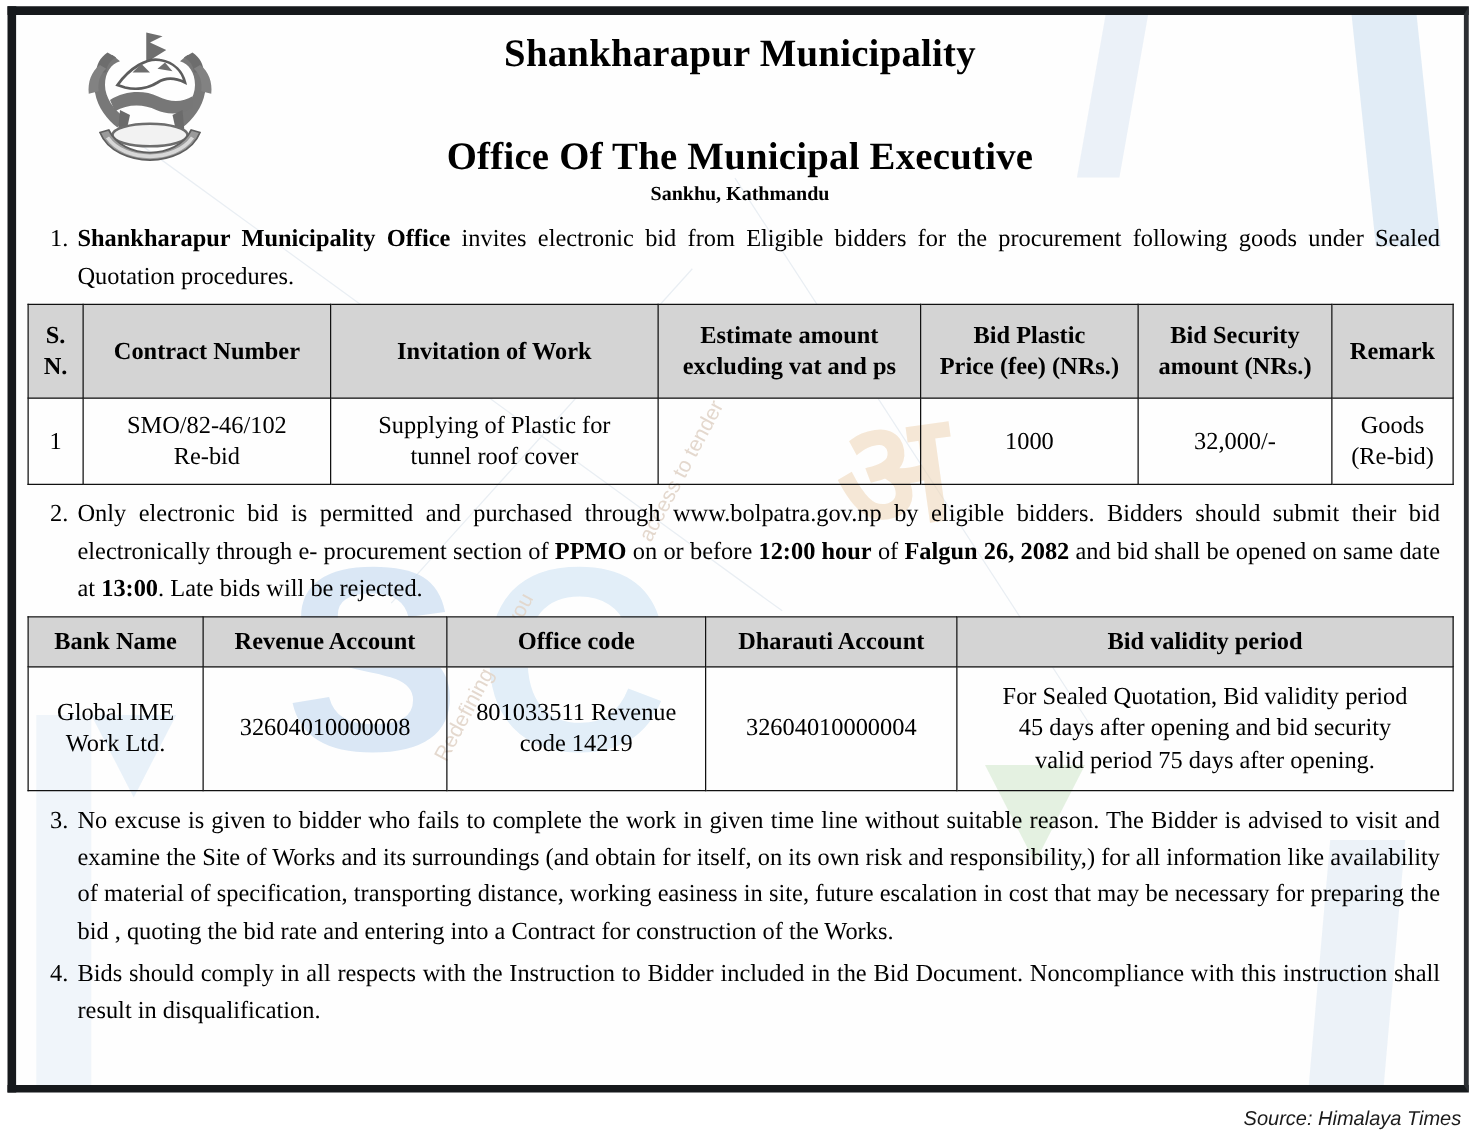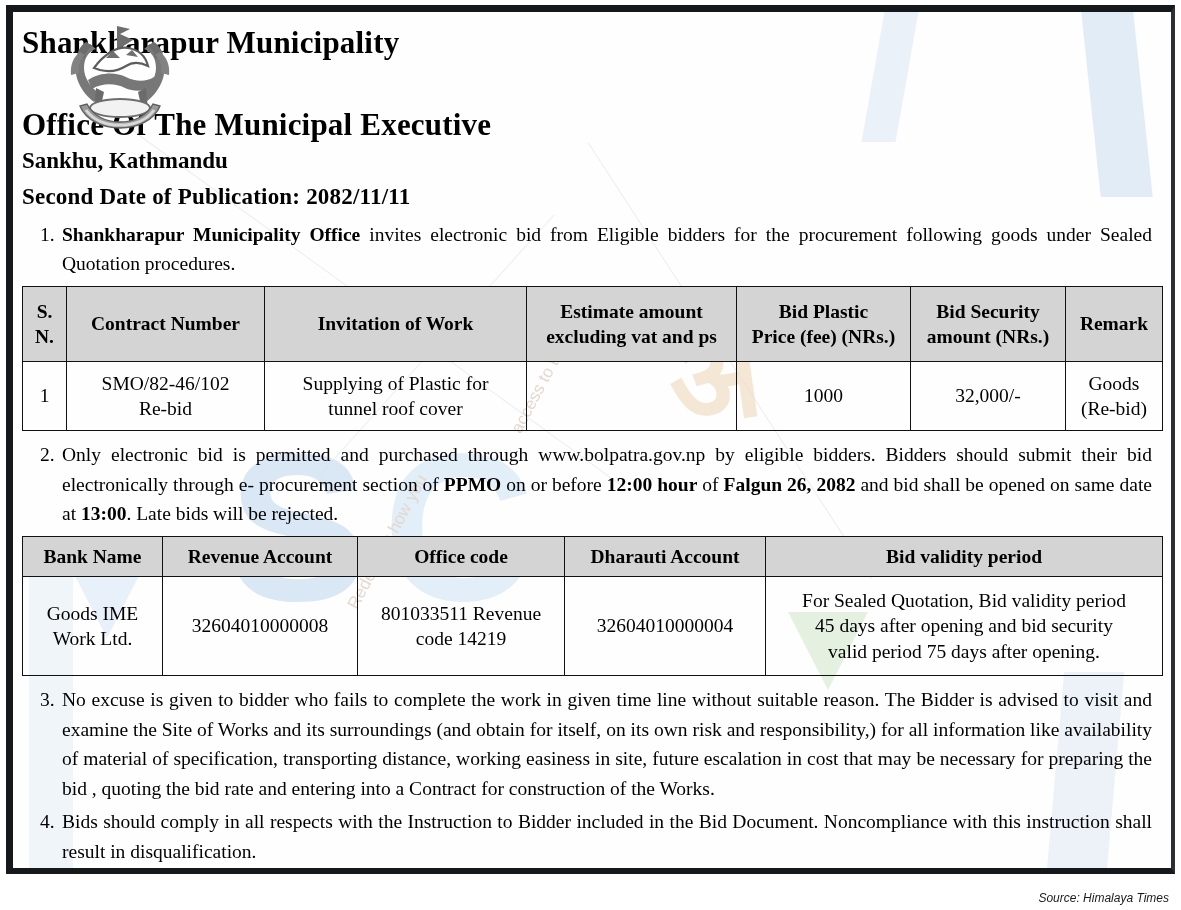--- a/index.html
+++ b/index.html
@@ -122,21 +122,21 @@
   }
   .wm-band1 { left: 860px; top: 0;   width: 34px;  height: 130px; transform: skewX(-10deg); }
   .wm-band2 { left: 1078px; top: 0;  width: 52px;  height: 185px; transform: skewX(6deg); background:#dce9f4;}
   .wm-band3 { left: 1042px; top: 660px; width: 60px; height: 210px; background:#e9f0f7; transform: skewX(-5deg);}
   .wm-band4 { left: 16px;  top: 560px; width: 44px; height: 300px; background:#edf3f9; }
 
   
   .header {
     position: relative;
     z-index: 2;
-    text-align: left;
+    text-align: center;
     padding-top: 12px;
   }
   .emblem {
     position: absolute;
     left: 38px;
     top: 10px;
     width: 120px;
     height: 110px;
     z-index: 3;
   }
@@ -147,21 +147,21 @@
     letter-spacing: .2px;
   }
   .org-sub {
     font-size: 31px;
     font-weight: bold;
     line-height: 1.22;
     letter-spacing: .2px;
     margin-top: 44px;
   }
   .org-place {
-    font-size: 23px;
+    font-size: 16px;
     font-weight: bold;
     line-height: 1.4;
     margin-top: 1px;
   }
   .banner-wrap {
     display: flex;
     justify-content: center;
     margin-top: 6px;
   }
   .banner {
@@ -254,21 +254,21 @@
   .banktable td { height: 92px; }
   .banktable th { height: 33px; }
 
   
   .source {
     position: absolute;
     right: 12px;
     bottom: 5px;
     font-family: "Liberation Sans", sans-serif;
     font-style: italic;
-    font-size: 12px;
+    font-size: 16px;
     color: #1a1a1a;
     z-index: 4;
   }
 </style>
 </head>
 <body>
 
 <div class="page">
   <div class="notice">
     <div class="paper">
@@ -324,21 +324,20 @@
             <path d="M20 84 C26 99 44 106 60 106 C76 106 94 99 100 84 L93 82 C87 94 74 100 60 100 C46 100 33 94 27 82 Z" fill="#9a9a9a" stroke="#5f5f5f" stroke-width="1.4"></path>
             <path d="M26 88 C33 98 46 103 60 103 C74 103 87 98 94 88" fill="none" stroke="#d8d8d8" stroke-width="3"></path>
           </svg>
         </div>
 
         <div class="org-title">Shankharapur Municipality</div>
         <div class="org-sub">Office Of The Municipal Executive</div>
         <div class="org-place">Sankhu, Kathmandu</div>
 
 
-        <div class="pub-date">Second Date of Publication: 2082/11/11</div>
       </div>
 
       <div class="clause c1">
         <div class="num">1.</div>
         <div class="txt"><b>Shankharapur Municipality Office</b><span> invites electronic bid from Eligible bidders for the procurement following goods under Sealed Quotation procedures.</span></div>
       </div>
 
       <table class="grid bidtable">
         <colgroup>
           <col class="c-sn">
@@ -412,21 +411,21 @@
             <th>Bank Name</th>
             <th>Revenue Account</th>
             <th>Office code</th>
             <th>Dharauti Account</th>
             <th>Bid validity period</th>
           </tr>
         </thead>
         <tbody>
           <tr>
             <td>
-              <div>Goods IME</div>
+              <div>Global IME</div>
               <div>Work Ltd.</div>
             </td>
             <td>32604010000008</td>
             <td>
               <div>801033511 Revenue</div>
               <div>code 14219</div>
             </td>
             <td>32604010000004</td>
             <td>
               <div>For Sealed Quotation, Bid validity period</div>

